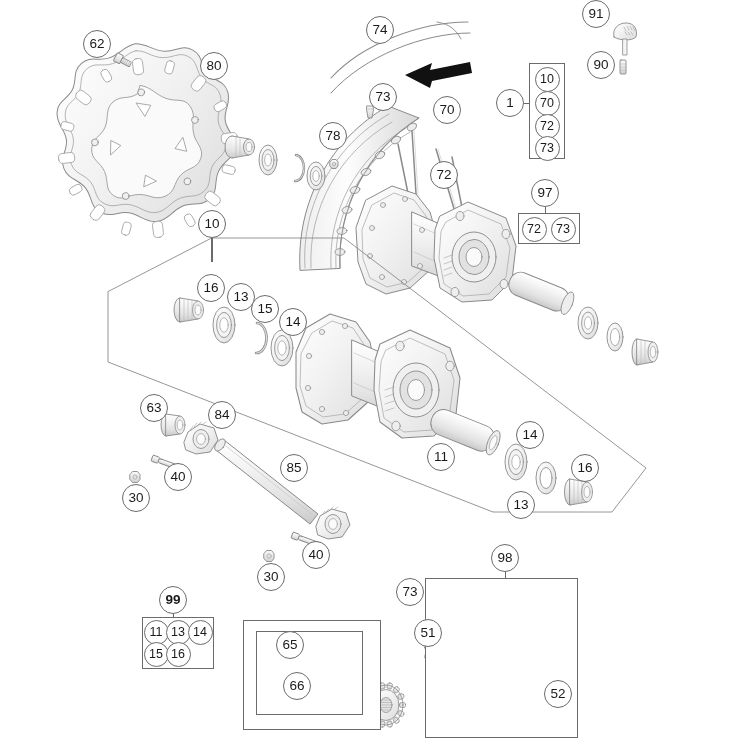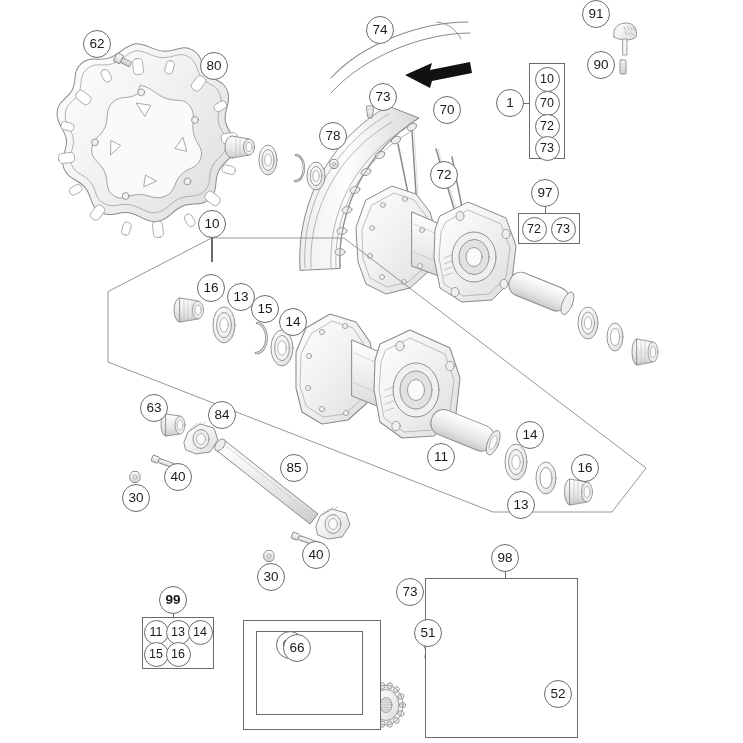--- a/index.html
+++ b/index.html
@@ -829,14 +829,14 @@
     <div class="callout" style="left: 521px; top: 505px;">13</div>
     <div class="callout" style="left: 585px; top: 468px;">16</div>
     <div class="callout" style="left: 316px; top: 555px;">40</div>
     <div class="callout" style="left: 271px; top: 577px;">30</div>
     <div class="callout" style="left: 505px; top: 558px;">98</div>
     <div class="callout" style="left: 410px; top: 592px;">73</div>
     <div class="callout" style="left: 428px; top: 633px;">51</div>
     <div class="callout" style="left: 558px; top: 694px;">52</div>
     <div class="callout" style="left: 173px; top: 600px; font-weight: bold;">99</div>
     <div class="callout" style="left: 290px; top: 645px;">65</div>
-    <div class="callout" style="left: 297px; top: 648px; text-align: center;">66</div>
+    <div class="callout" style="left: 297px; top: 686px; text-align: center;">66</div>
   </div>
 
 </body></html>

